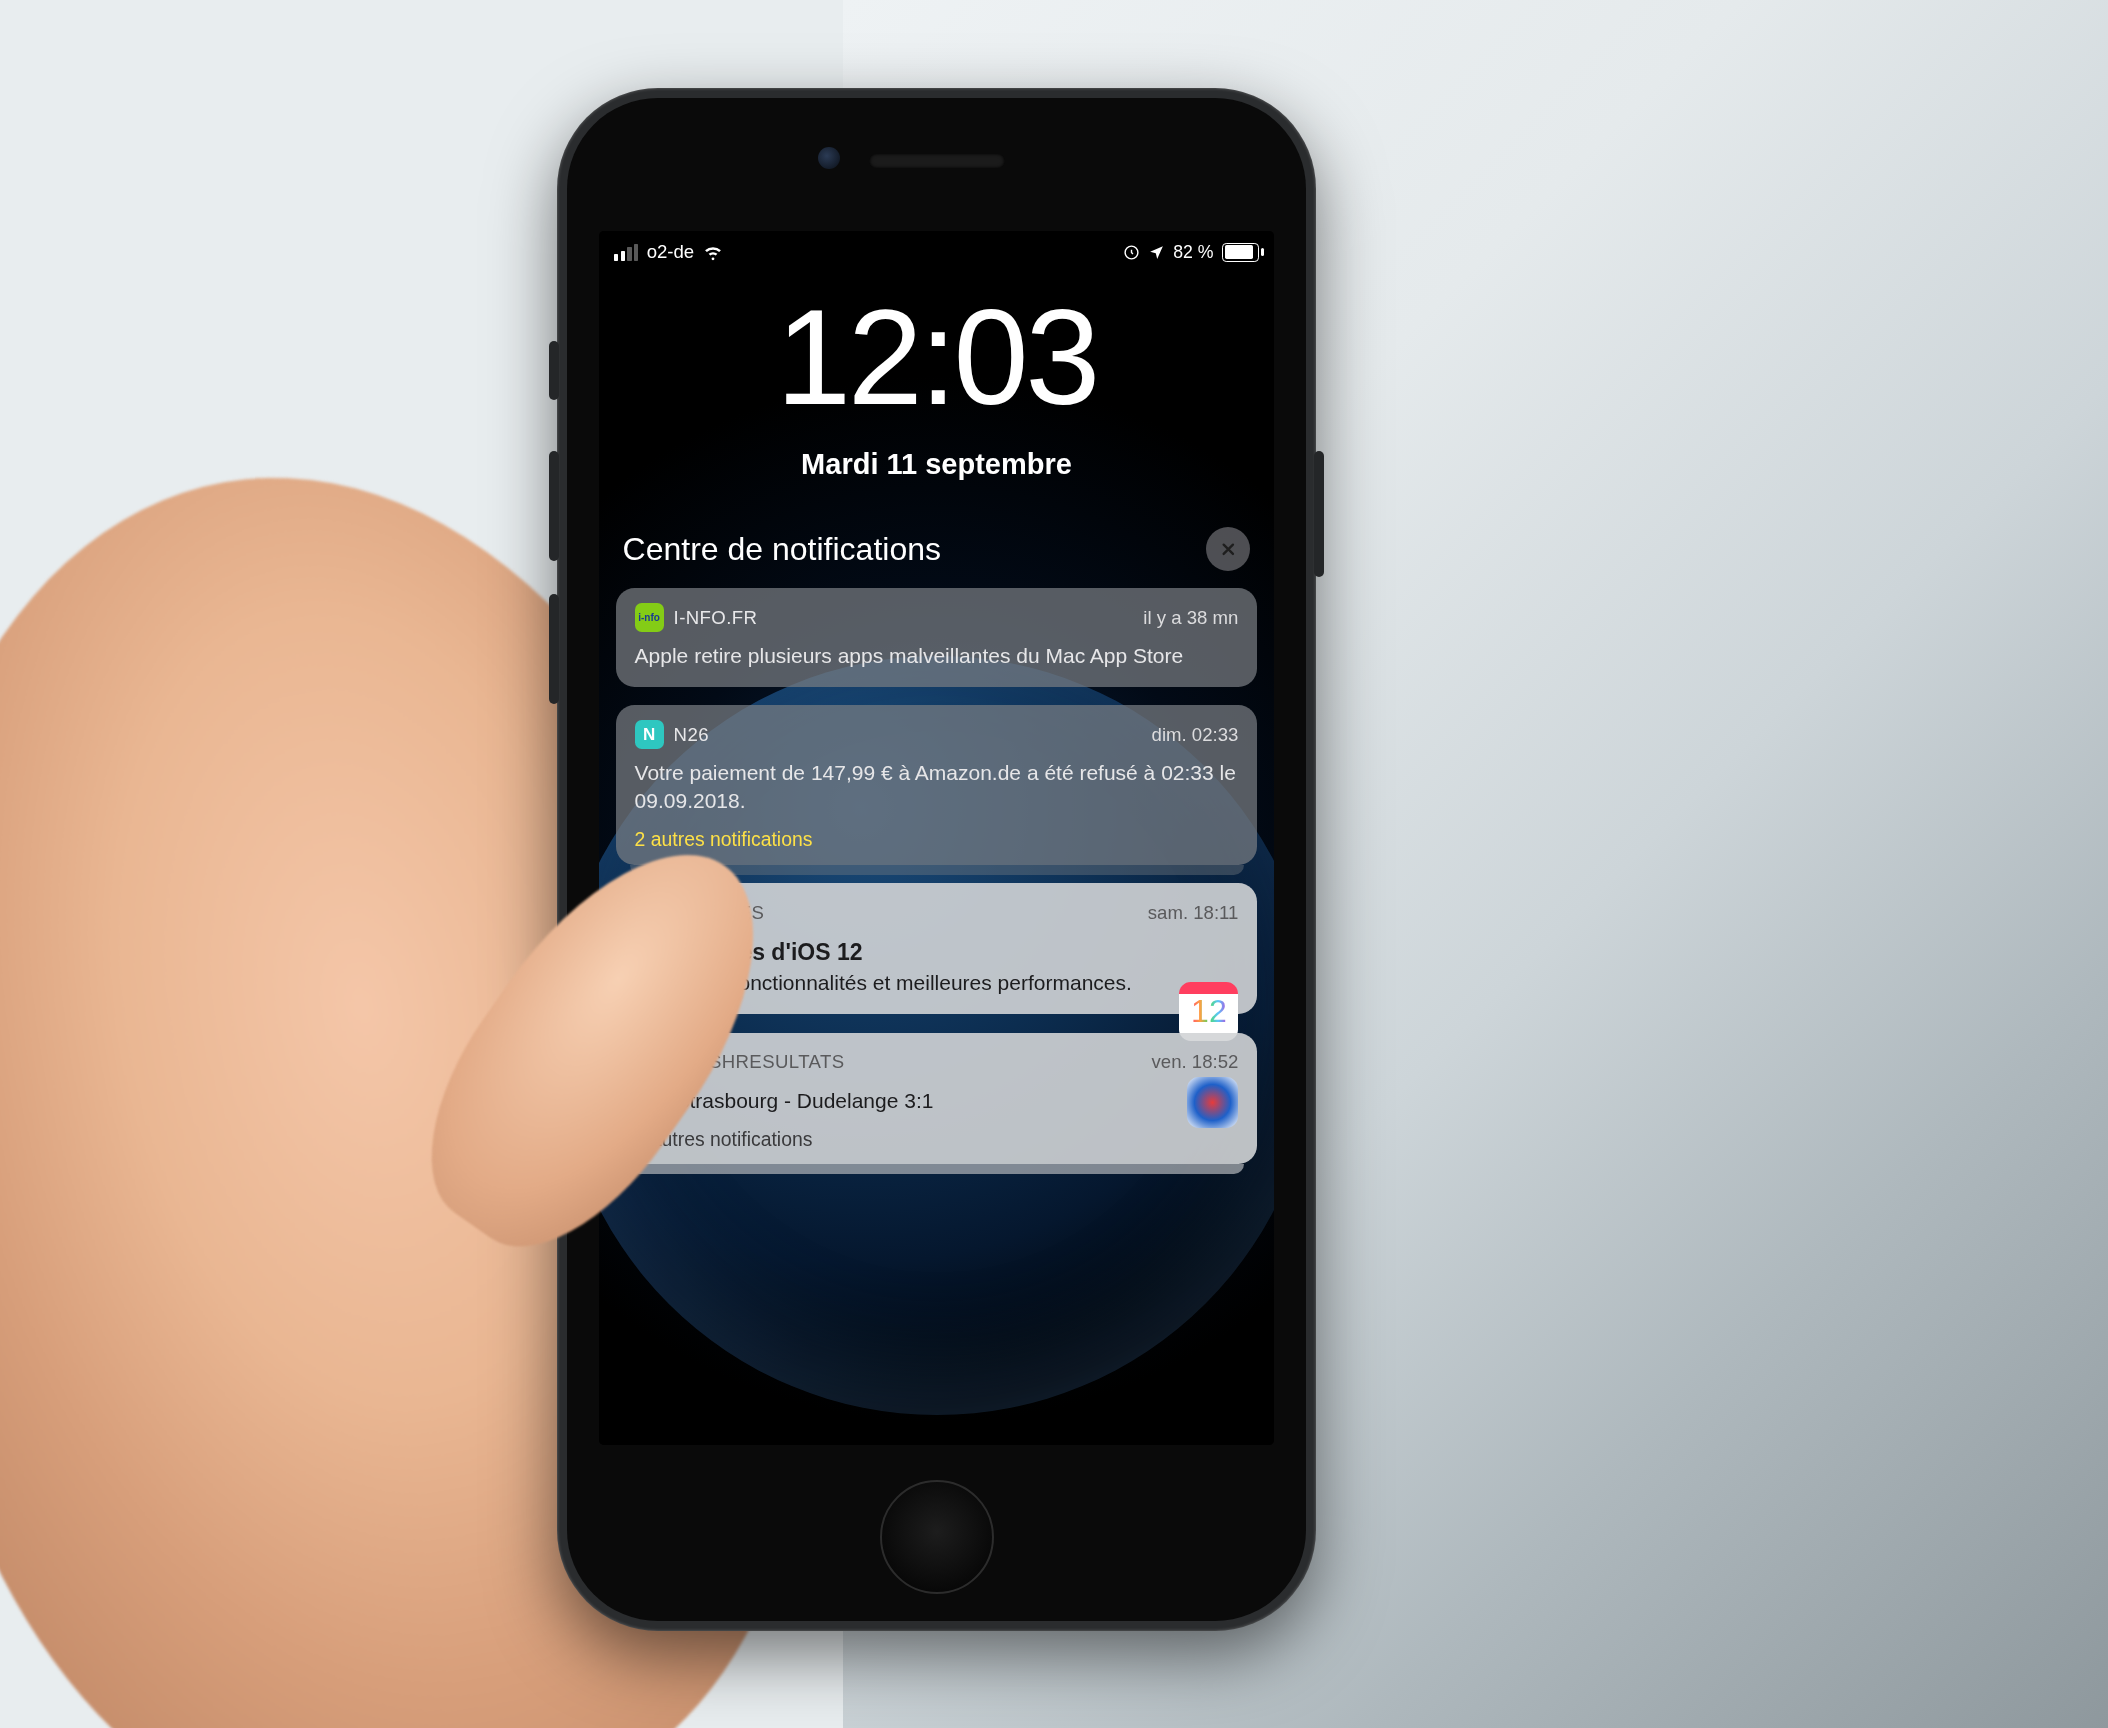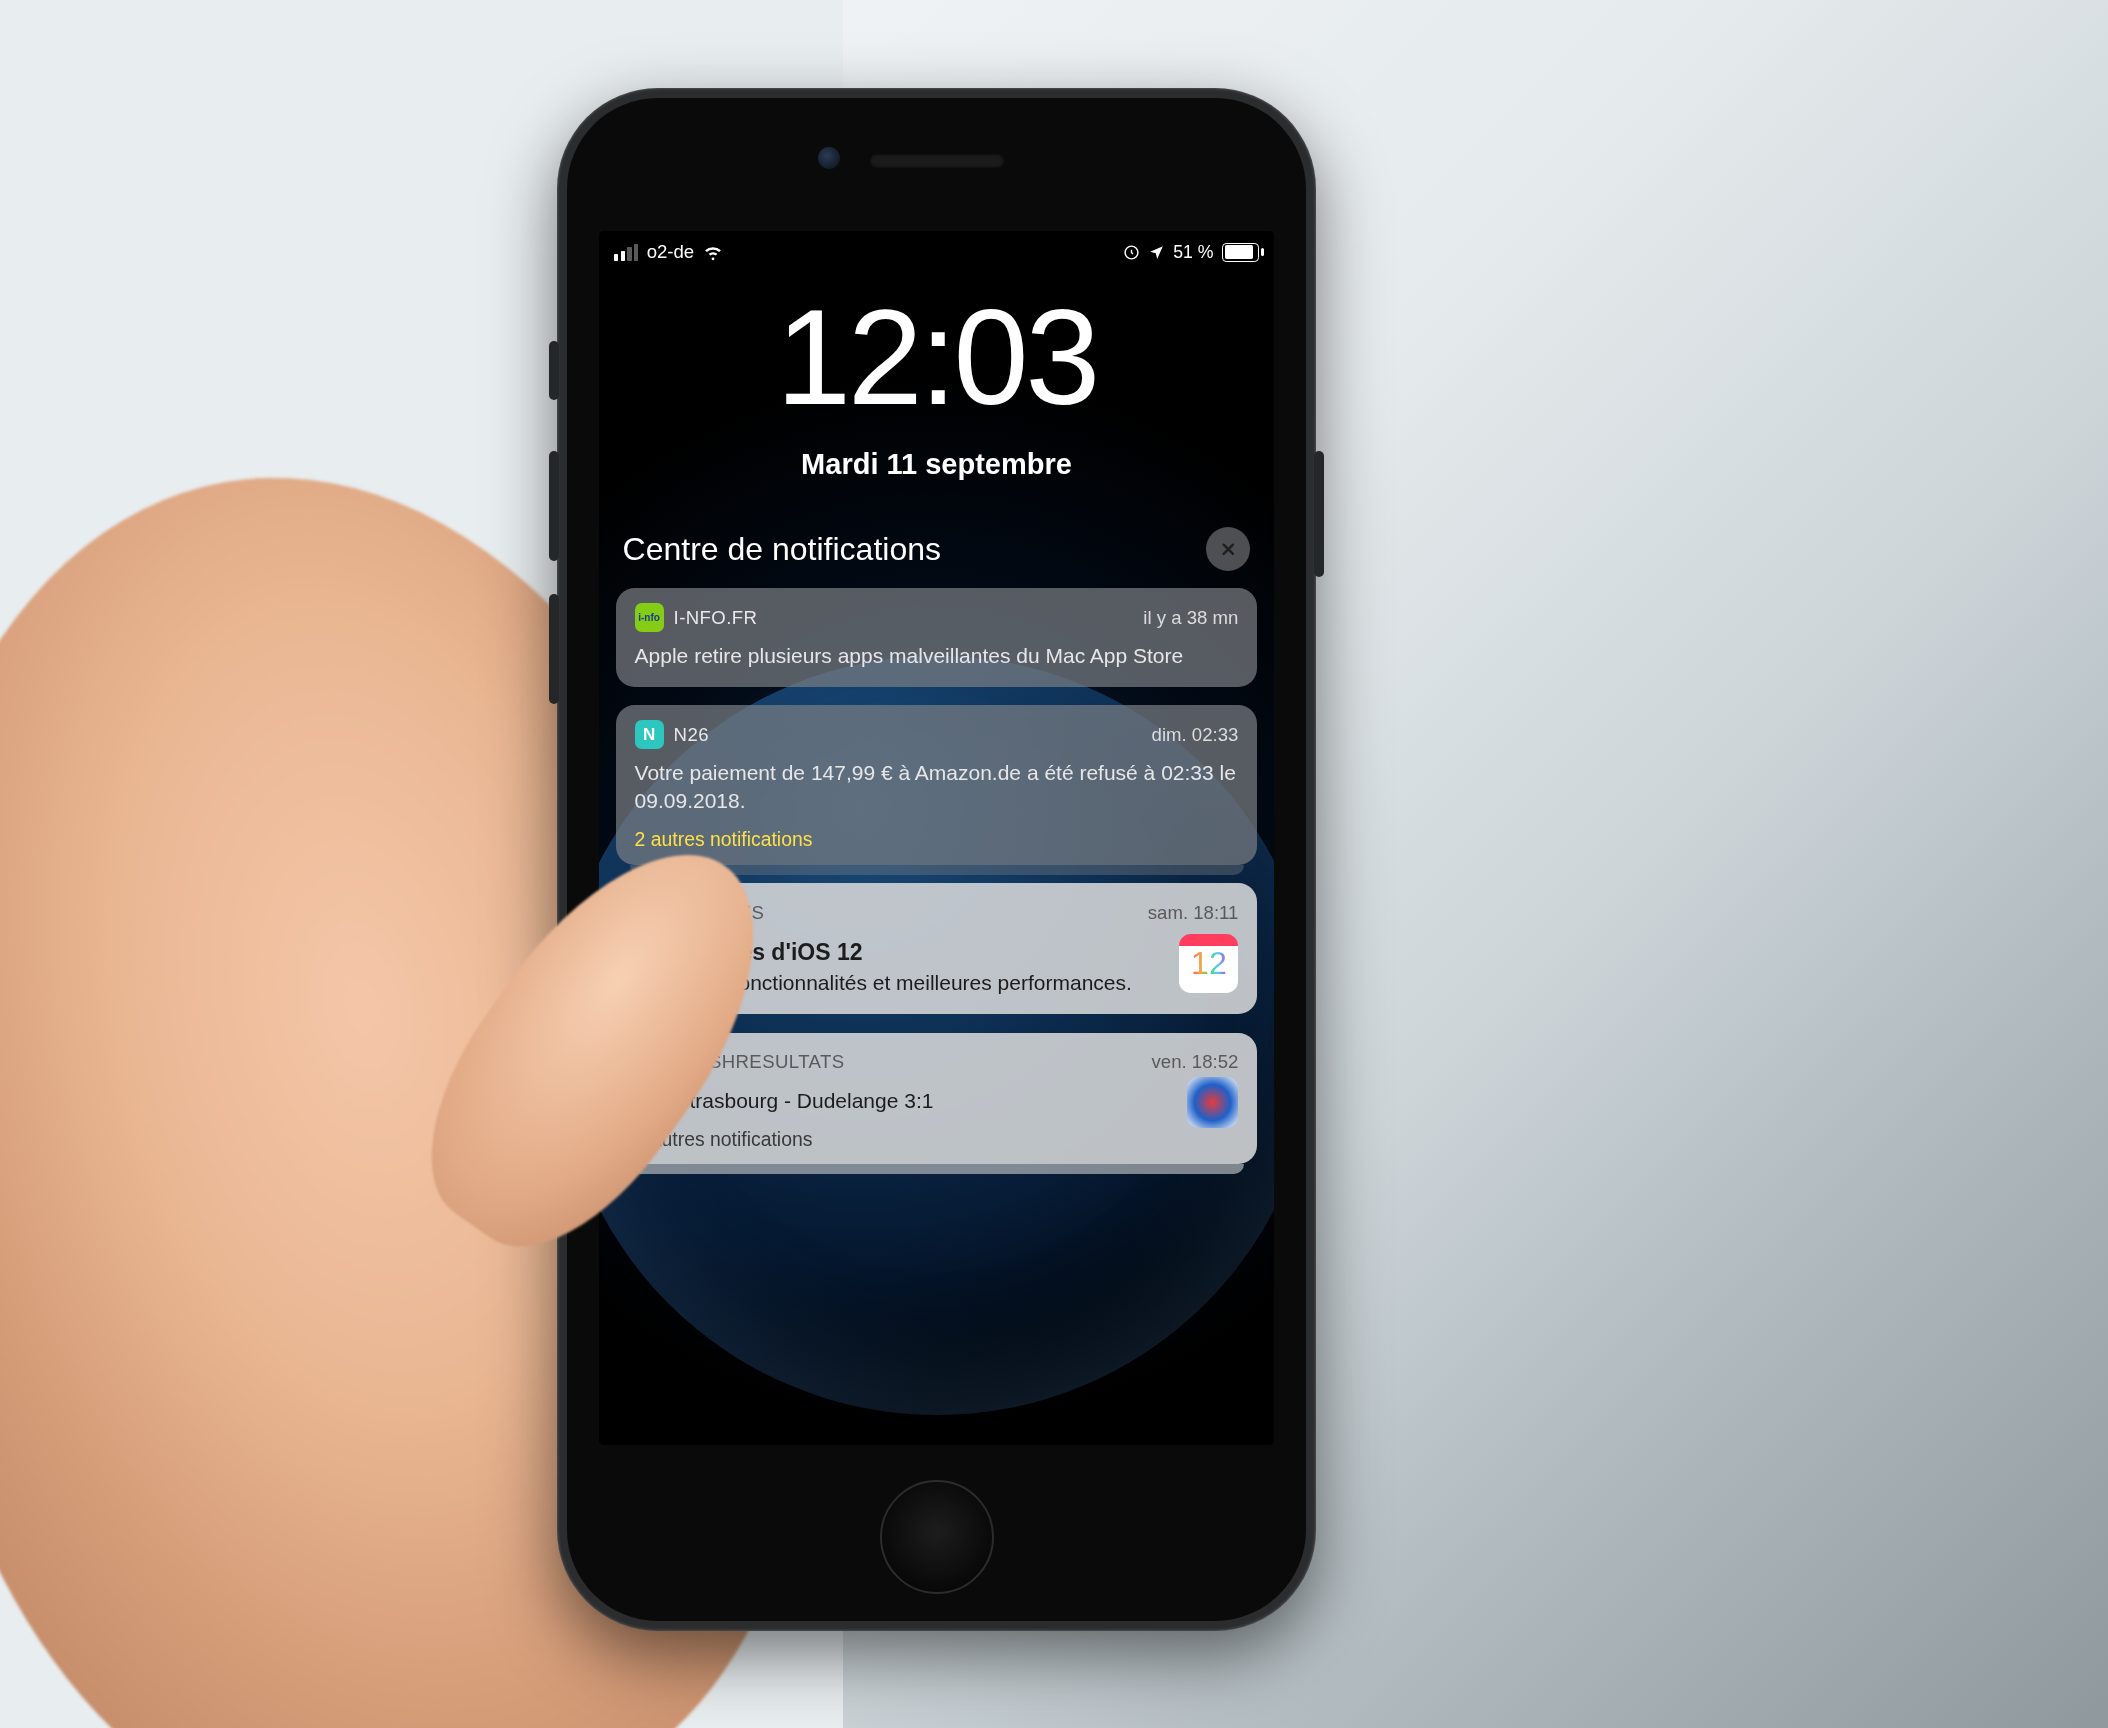--- a/index.html
+++ b/index.html
@@ -76,21 +76,21 @@
   .card-body{margin-top:10px;font-size:21px;line-height:1.32;}
   .card-title{font-weight:600;font-size:23px;}
   .card-sub{margin-top:1.7px;}
   .more{margin-top:13.5px;font-size:19.4px;}
   .muted .more{color:#fde047;}
   .bright .more{color:#3a3a3c;}
   .stack-edge{position:absolute;left:13.5px;right:13.5px;height:10px;border-radius:0 0 15px 15px;}
   
   .attach{position:absolute;right:18.6px;top:51px;width:59px;height:59px;border-radius:11.8px;background:#fff;display:flex;align-items:center;justify-content:center;font-size:30px;font-weight:300;overflow:hidden;}
   .attach.small{top:44px;width:51px;height:51px;}
-  .ios12{background:linear-gradient(180deg,#ff3e5f 0%,#ff3e5f 20%,#fff 20%,#fff 100%);}
+  .ios12{background:linear-gradient(180deg,#ff3e5f 0%,#ff3e5f 20%,#fff 20%,#fff 100%);margin-top:48px;}
   .ios12 span{background:linear-gradient(90deg,#ff4d6d,#ff9f43,#4cd964,#5ac8fa,#af52de);-webkit-background-clip:text;background-clip:text;color:transparent;font-weight:300;font-size:32px;}
   
   .ic-info{background:#84cc16;color:#1a3b8f;font-size:10px;}
   .ic-n26{background:#2ec7c0;color:#fff;}
   .ic-tips{background:#ffb300;color:#fff;}
   .ic-flash{background:#1d1f21;}
   .ic-flash svg{width:22px;height:22px;}
   .team-badge{background:radial-gradient(circle,#e73b3b,#1e60c9,#fff);}
 </style>
 </head>
@@ -129,21 +129,21 @@
             </svg>
         </div>
         <div class="right">
           <svg class="lock-ic" viewBox="0 0 24 24" fill="none" stroke="#fff" stroke-width="2">
               <circle cx="12" cy="12" r="9"></circle>
               <path d="M12 8v4l2 2"></path>
             </svg>
           <svg class="loc-ic" viewBox="0 0 24 24" fill="#fff">
               <path d="M3 11l18-8-8 18-2-8-8-2z"></path>
             </svg>
-          <span class="batt-pct">51 %</span>
+          <span class="batt-pct">82 %</span>
           <span class="batt">
               <span class="batt-body">
                 <span class="batt-fill"></span>
               </span>
             </span>
         </div>
       </div>
 
       <div class="clock">
         <div class="time">12:03</div>

